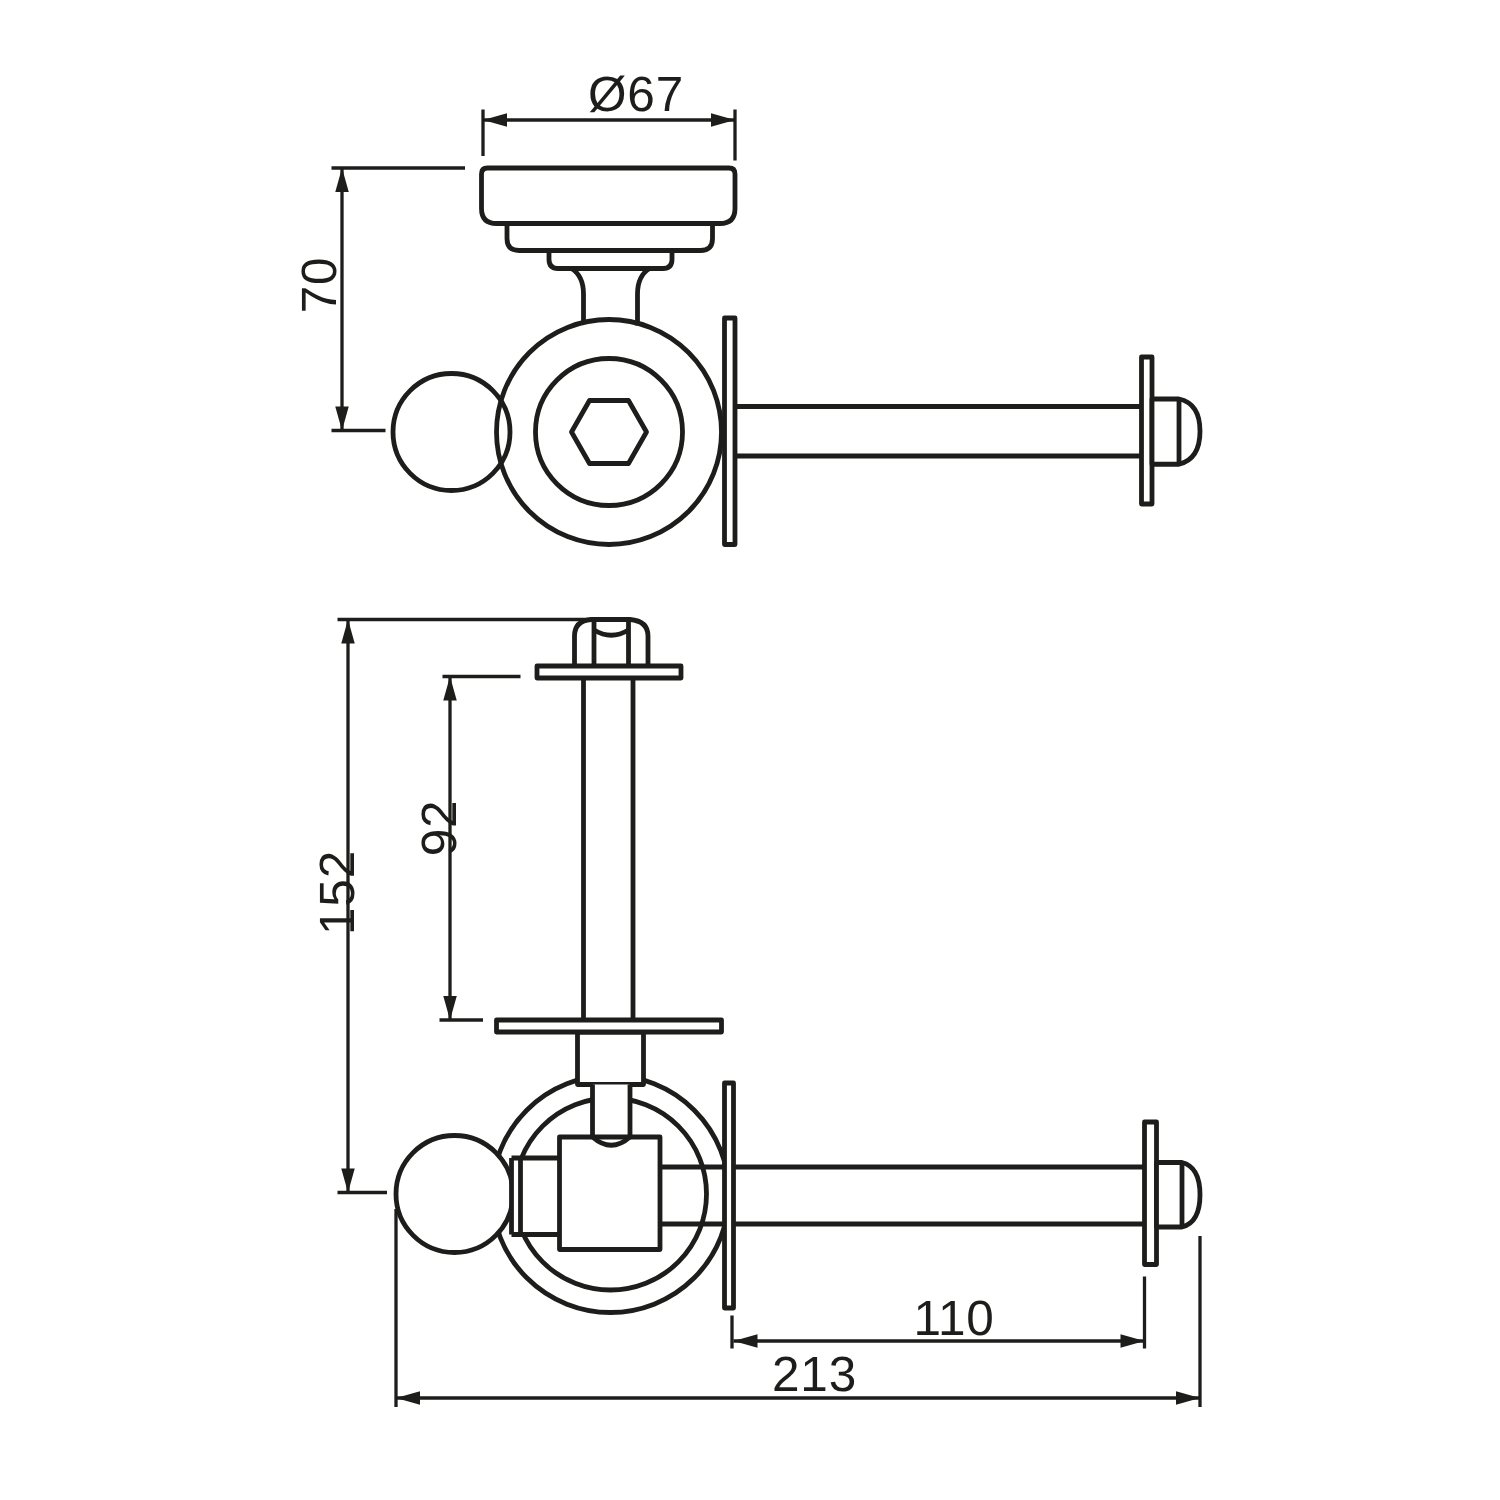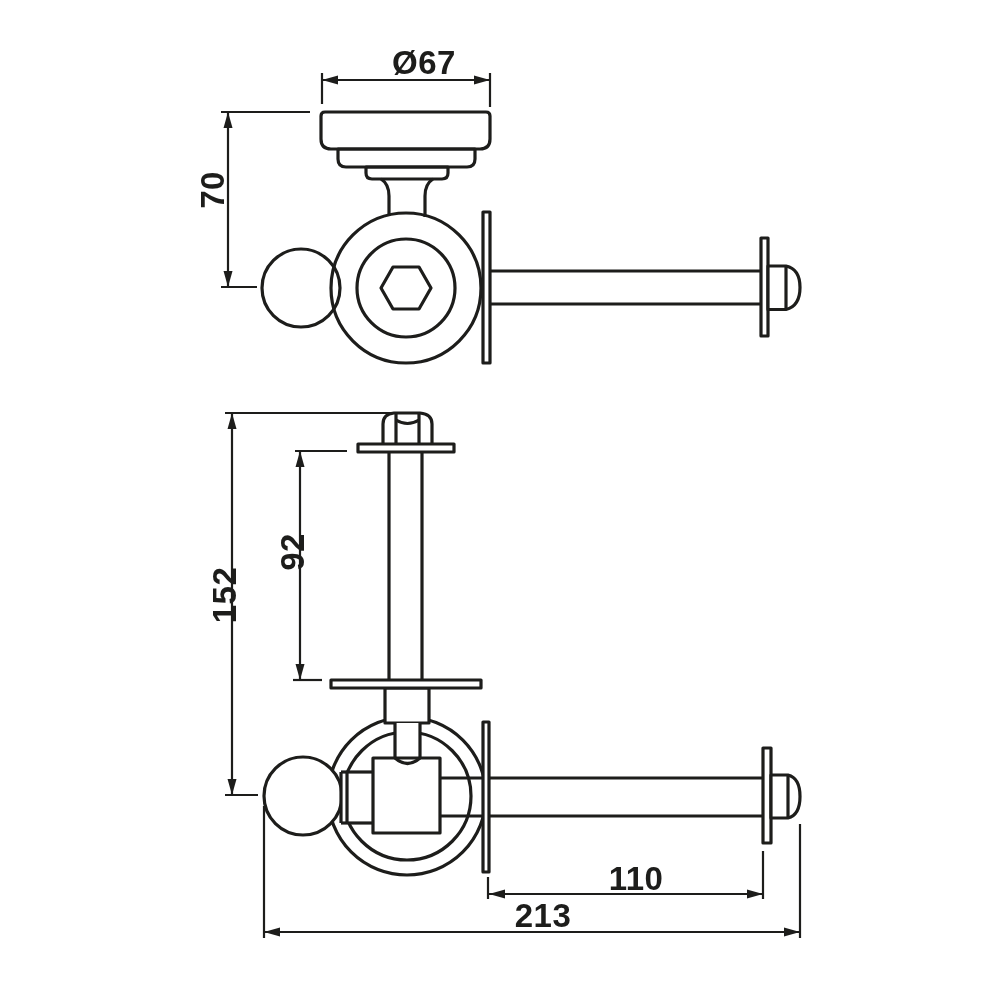--- a/index.html
+++ b/index.html
@@ -1,17 +1,17 @@
 <!DOCTYPE html>
 <html style="--line: #1d1d1b; --bg: #ffffff;"><head>
 <meta charset="utf-8">
 <style>
   :root { --line:#1d1d1b; --bg:#ffffff; }
   html,body { margin:0; padding:0; background:var(--bg); }
-  .canvas { position:relative; width:1000px; height:1000px; background:var(--bg); overflow:hidden;font-weight:bold; }
+  .canvas { position:relative; width:1000px; height:1000px; background:var(--bg); overflow:hidden; }
   svg { display:block; width:1000px; height:1000px; }
   .obj   { stroke:var(--line); stroke-width:3.2; fill:none; stroke-linejoin:round; }
   .obj-f { stroke:var(--line); stroke-width:3.2; fill:#ffffff; stroke-linejoin:round; }
   .fill-only { fill:#ffffff; stroke:none; }
   .thin  { stroke:var(--line); stroke-width:2.2; fill:none; }
   .arrow { fill:var(--line); stroke:none; }
   .lbl   { fill:var(--line); stroke:none; font-family:"Liberation Sans", sans-serif;
            font-size:33px; letter-spacing:0.5px; }
 </style>
 </head>

